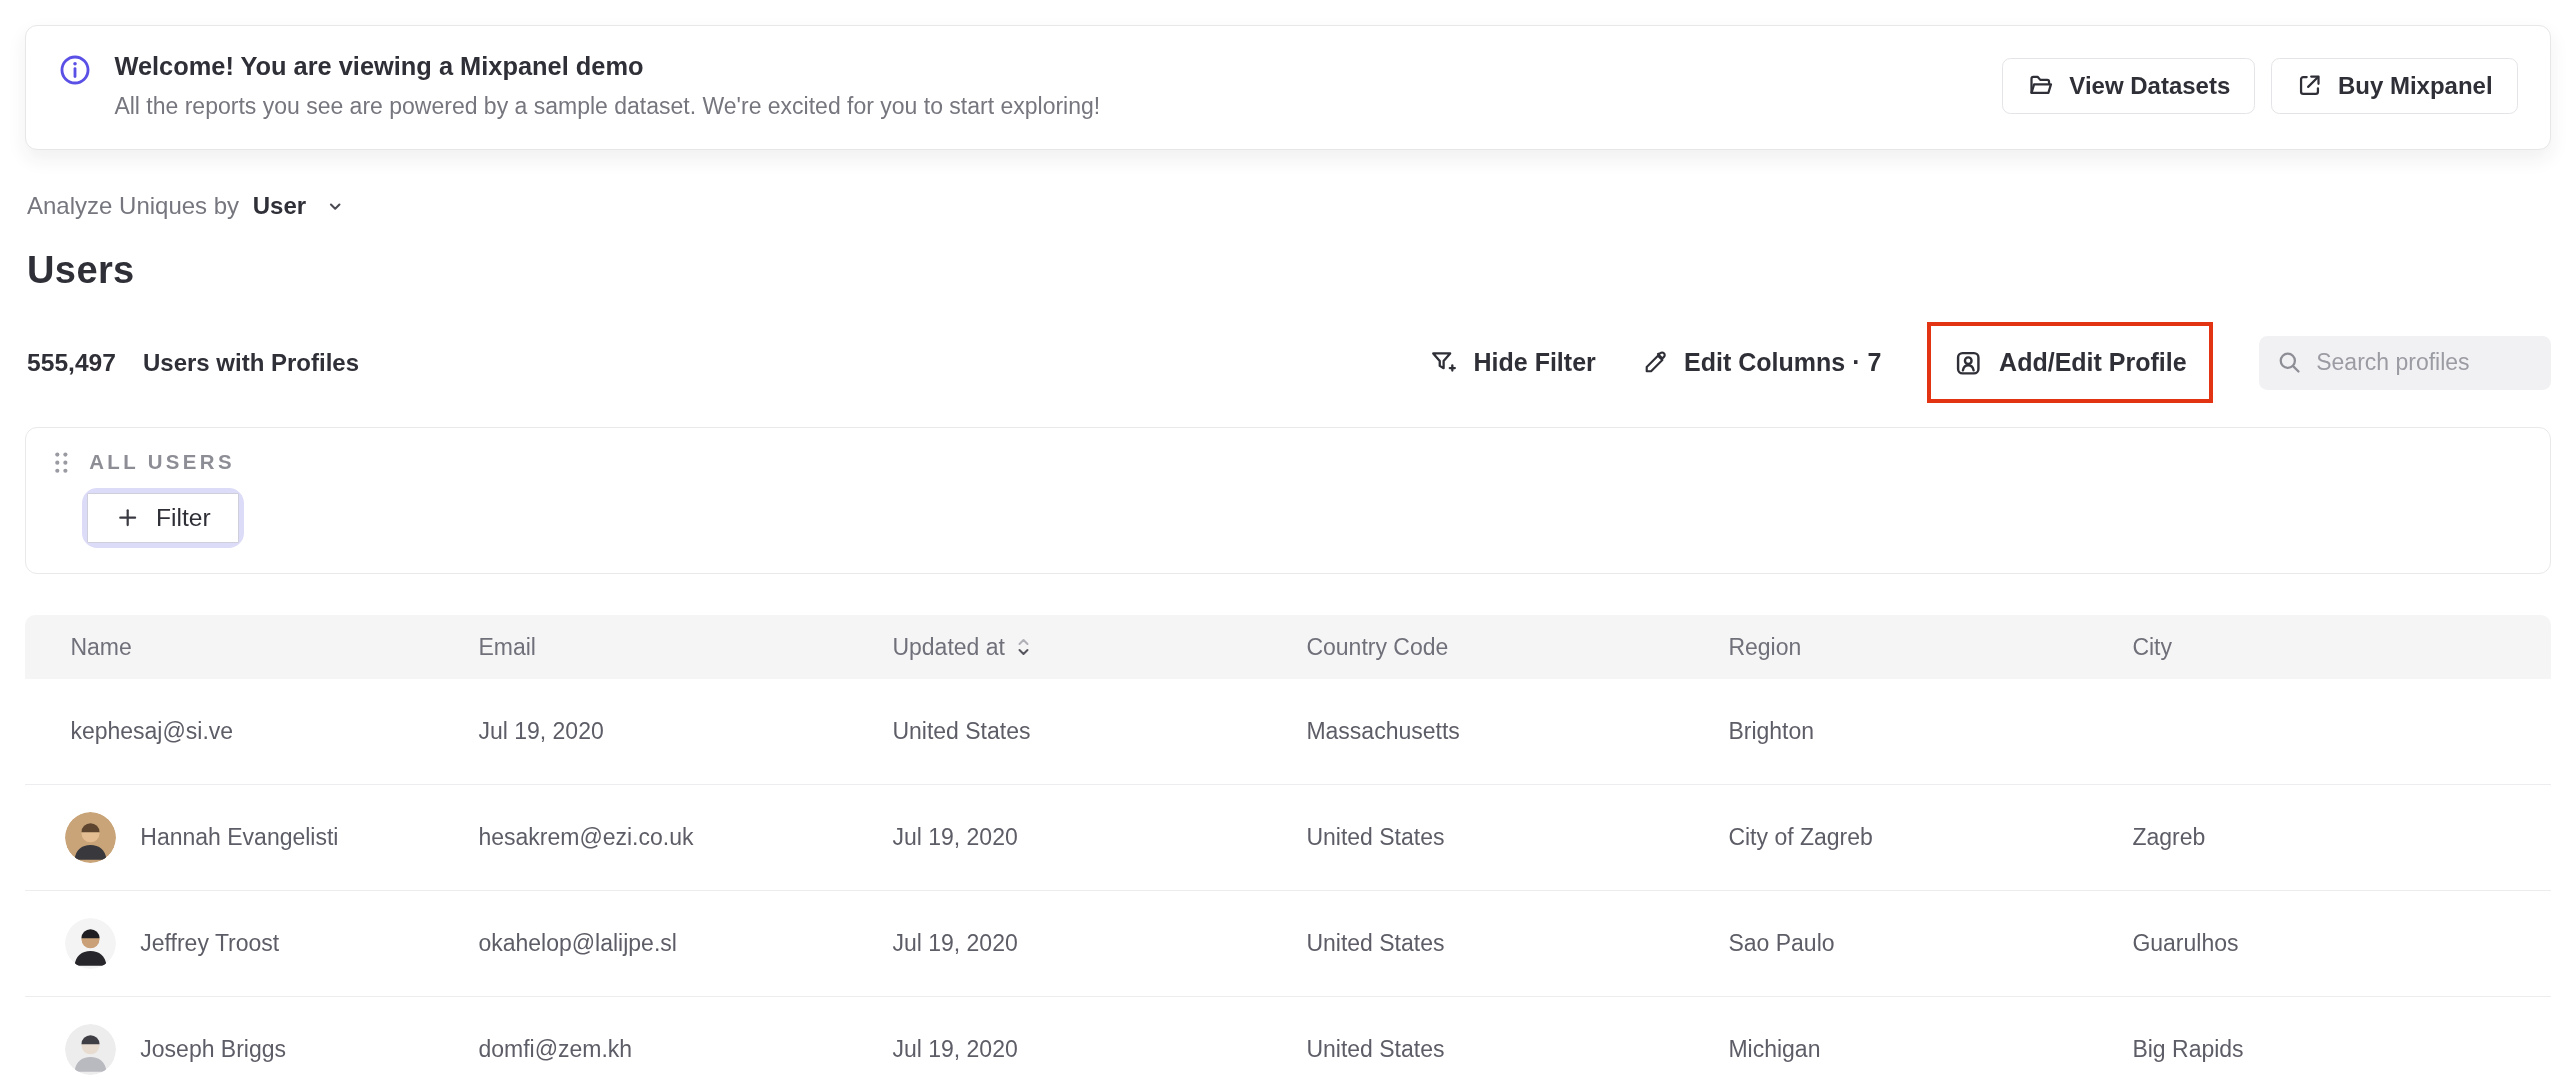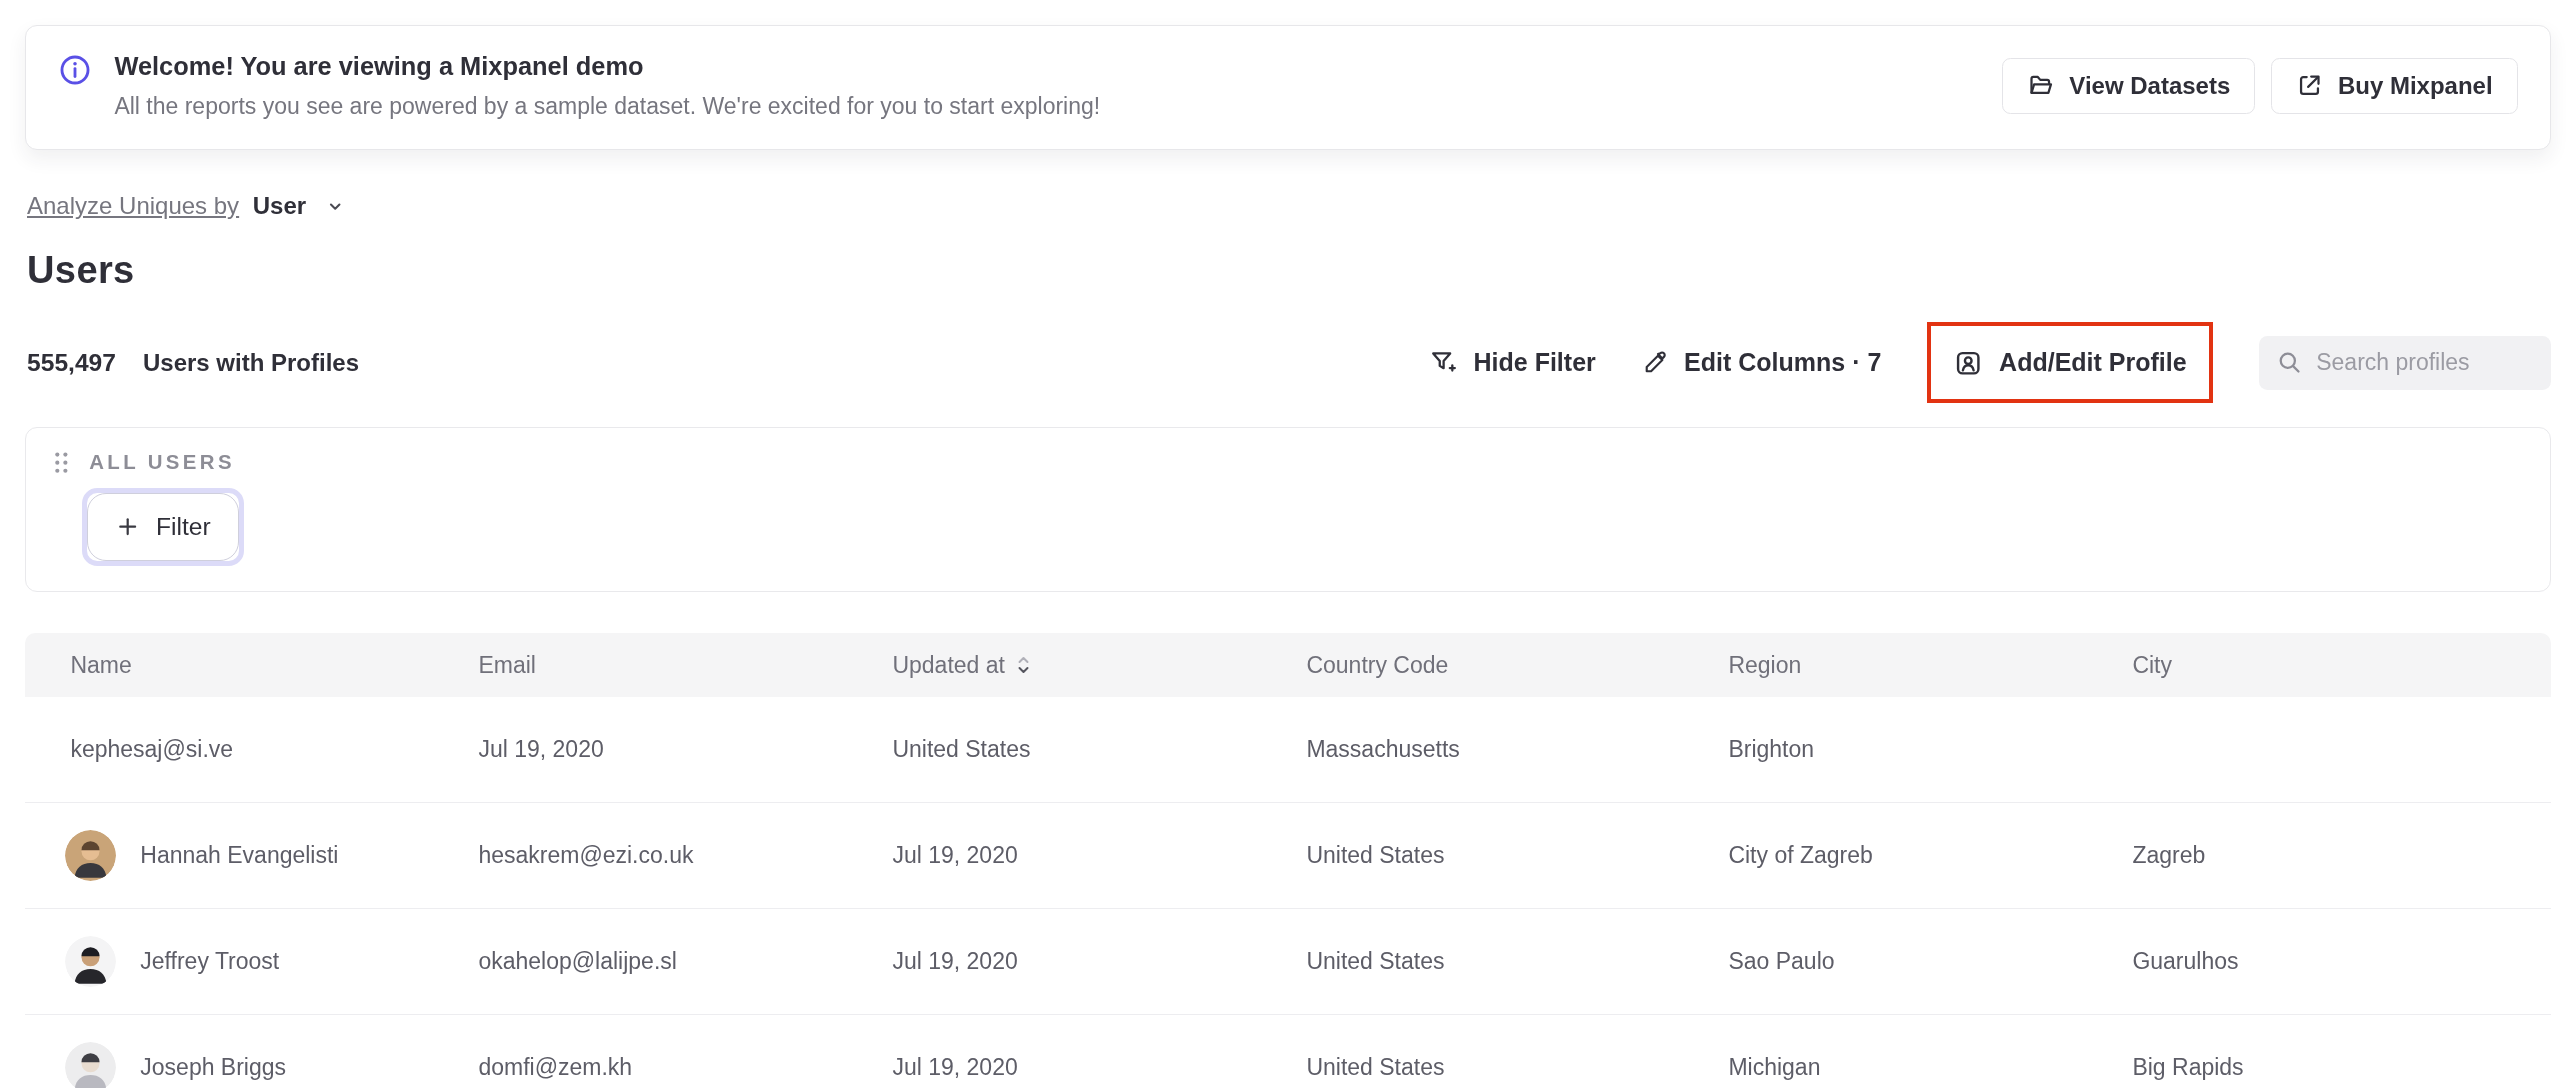--- a/index.html
+++ b/index.html
@@ -42,21 +42,21 @@
   .btn{
     display:flex;align-items:center;gap:15.3px;
     border:1.7px solid #e4e4e8;border-radius:8.5px;background:#fff;
     height:56px;padding:0 24px;
     font-family:"Liberation Sans", sans-serif;
     font-size:24px;font-weight:700;color:#2f2f38;cursor:pointer;
   }
 
   
   .analyze{margin:42px 0 0 27px;display:flex;align-items:center;gap:13.6px;font-size:24px;}
-  .analyze-prefix{color:var(--gray);text-decoration:underline;}
+  .analyze-prefix{color:var(--gray);}
   .analyze-value{color:#2f2f38;font-weight:600;display:flex;align-items:center;gap:19px;cursor:pointer;}
   .page-title{margin:29px 0 0 27px;font-size:38px;font-weight:700;color:#2f2f38;letter-spacing:0.4px;}
 
   .countbar{margin:30.5px 25.4px 0;display:flex;justify-content:space-between;align-items:center;}
   .count-left{display:flex;align-items:flex-end;gap:27px;margin-left:1.7px;}
   .count-num{font-size:24.6px;font-weight:700;color:#2f2f38;}
   .count-label{font-size:24px;font-weight:600;color:#2f2f38;}
   .toolbar{display:flex;align-items:center;gap:46px;}
   .tool{display:flex;align-items:center;gap:15.3px;font-size:25px;font-weight:600;color:#2f2f38;cursor:pointer;background:none;border:none;font-family:"Liberation Sans", sans-serif;}
   .red-annotation{border:4.2px solid var(--red);display:flex;}
@@ -69,21 +69,21 @@
   .search-box input::placeholder{color:#9b9ba3;}
 
   
   .group-card{margin:24px 25.4px 0;border:1.7px solid #e9e9ec;border-radius:12px;padding:22px 25.4px 25.4px;background:#fff;}
   .group-head{display:flex;align-items:center;gap:18.7px;}
   .group-label{color:#8d8d96;font-size:20.4px;font-weight:700;letter-spacing:3.4px;}
   .drag-handle{color:#9a9aa2;cursor:grab;}
   .filter-outer{display:inline-flex;margin:12px 0 0 30.5px;border:5.1px solid var(--ring);border-radius:15.3px;}
   .filter-btn{
     display:flex;align-items:center;gap:15.3px;background:#fff;
-    border:1.7px solid #cfcfdc;border-radius:19px;height:68px;padding:0 27px;
+    border:1.7px solid #cfcfdc;border-radius:1px;height:50px;padding:0 27px;
     font-family:"Liberation Sans", sans-serif;font-size:24.6px;font-weight:500;color:#2f2f38;cursor:pointer;
   }
 
   
   .table{margin:41px 25.4px 0;}
   .thead,.trow{
     display:grid;
     grid-template-columns:408px 414px 414px 422px 404px 1fr;
     align-items:center;
     padding-left:45px;

